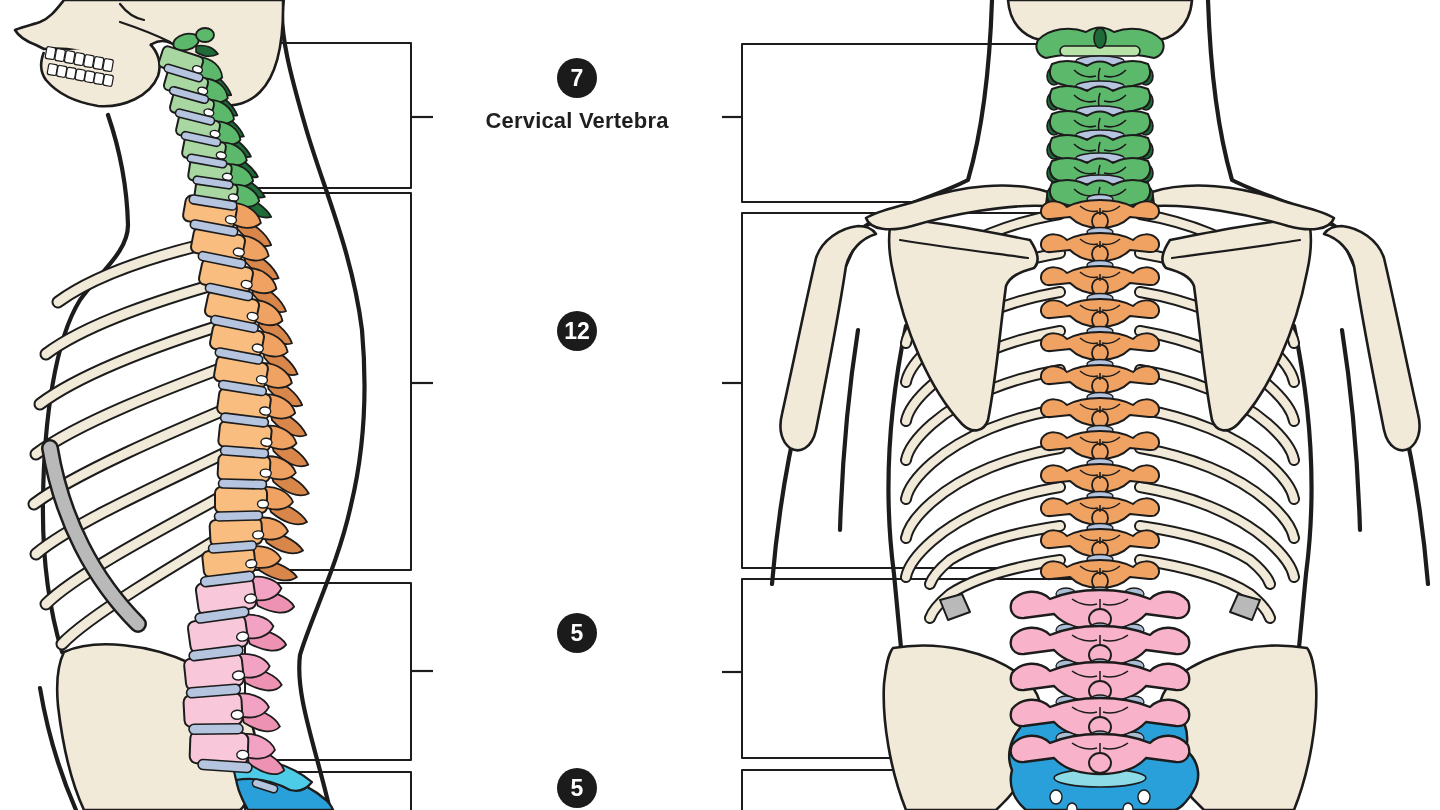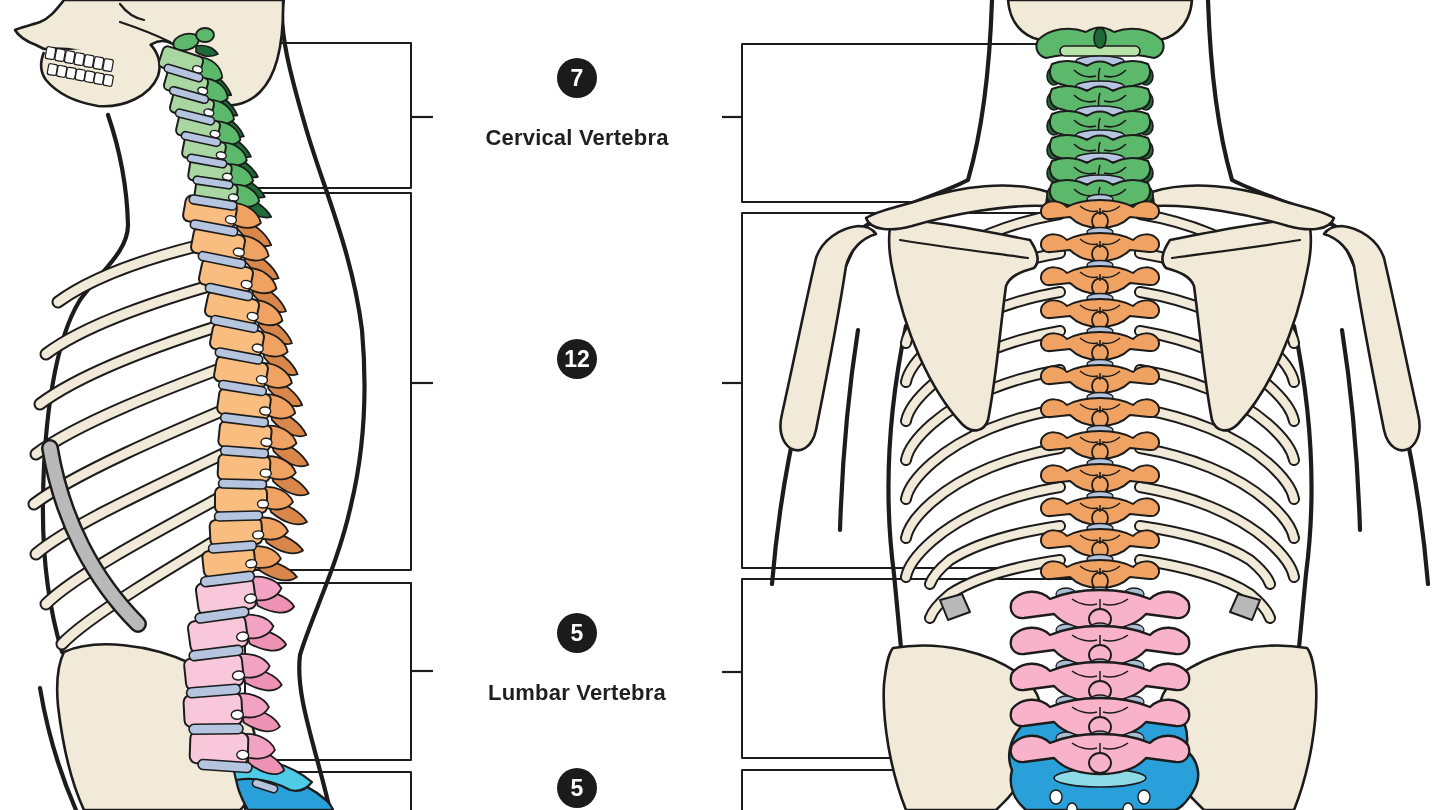--- a/index.html
+++ b/index.html
@@ -9,21 +9,21 @@
   svg *{stroke-linejoin:round;}
   .bone{fill:var(--c-bone);stroke:var(--c-outline);stroke-width:2.6;}
   .skin{fill:none;stroke:var(--c-outline);stroke-width:4.2;stroke-linecap:round;}
   .detail{fill:none;stroke:var(--c-outline);stroke-width:2.2;stroke-linecap:round;}
   .box{fill:none;stroke:var(--c-outline);stroke-width:2;}
   .tick{stroke:var(--c-outline);stroke-width:2.2;}
   .label{position:absolute;width:320px;text-align:center;}
   .badge{display:inline-block;width:40px;height:40px;border-radius:50%;
          background:var(--c-label_circle);color:#fff;font-weight:700;font-size:23px;
          line-height:40px;text-align:center;}
-  .caption{margin-top:27px;font-weight:700;font-size:22px;color:var(--c-label_text);
+  .caption{margin-top:10px;font-weight:700;font-size:22px;color:var(--c-label_text);
            letter-spacing:.2px;}
 </style>
 </head>
 <body>
 
 <div class="stage">
 <svg id="scene" width="1440" height="810" viewBox="0 0 1440 810">
   <defs>
 
     <g id="vcl">
@@ -325,24 +325,23 @@
             <use href="#vlp" transform="translate(1100,751) rotate(0)"></use>
           </g>
     </g>
   </g>
 </svg>
 
 <div class="label" style="left:417px;top:58px">
   <div class="badge">7</div>
   <div class="caption">Cervical Vertebra</div>
 </div>
-<div class="label" style="left:417px;top:339px">
+<div class="label" style="left:417px;top:311px">
   <div class="badge">12</div>
 </div>
 <div class="label" style="left:417px;top:613px">
   <div class="badge">5</div>
-  <div class="caption">Lumbar Vertebra</div>
 </div>
 <div class="label" style="left:417px;top:768px">
   <div class="badge">5</div>
   <div class="caption"></div>
 </div>
 </div>
 
 </body></html>

